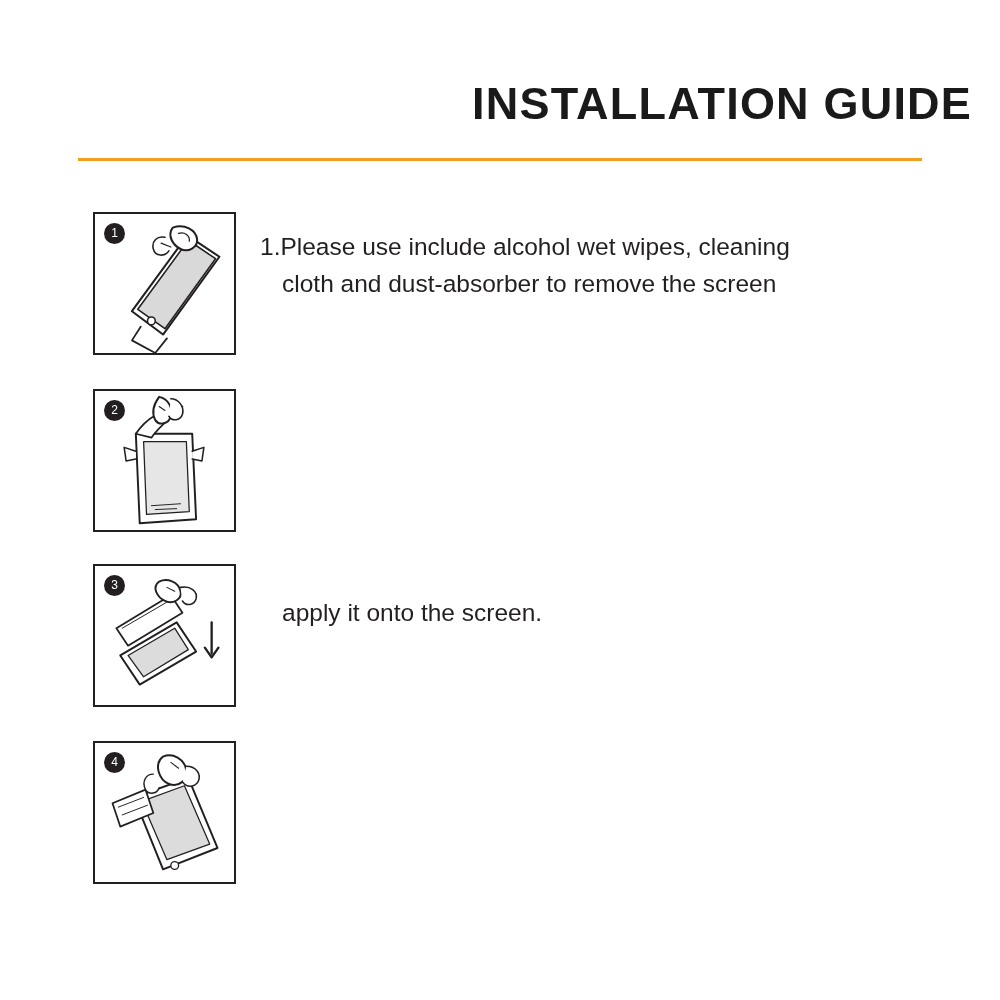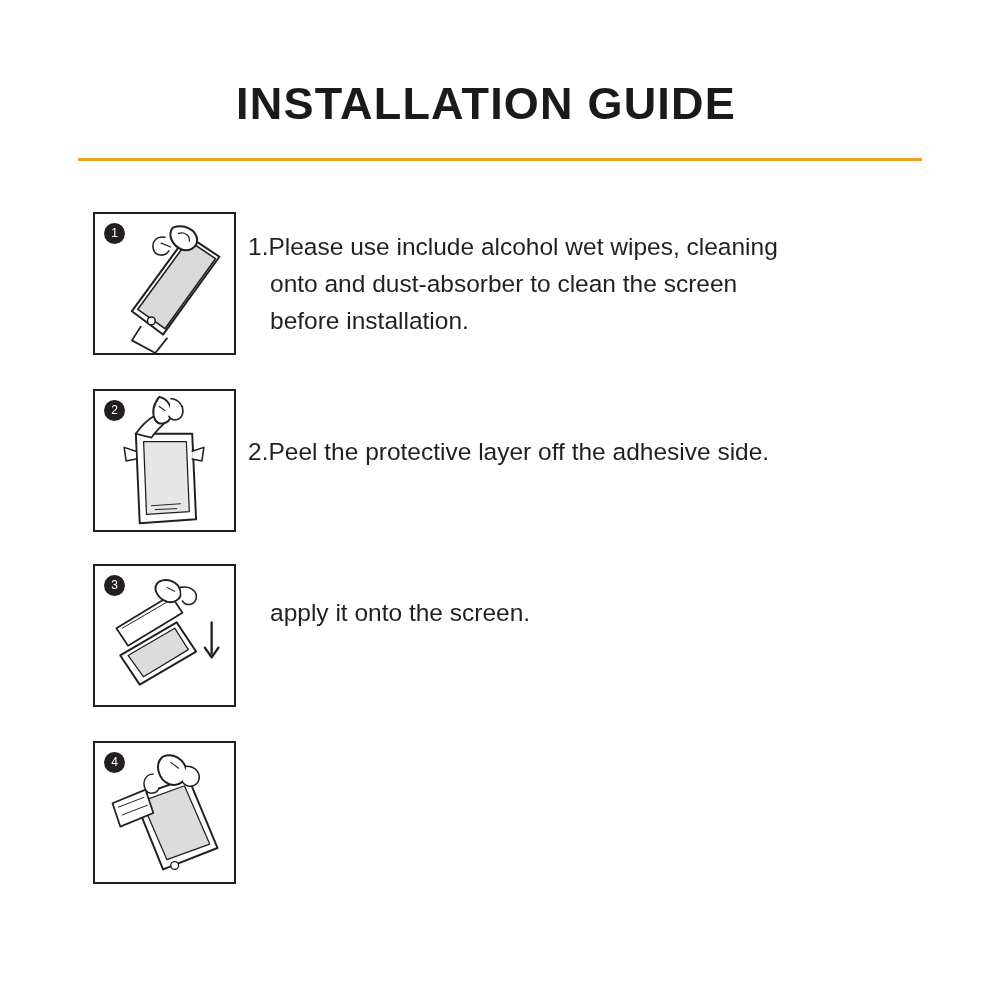--- a/index.html
+++ b/index.html
@@ -18,21 +18,21 @@
     position: relative;
     width: 1000px;
     height: 1000px;
     background: #ffffff;
   }
   .title {
     position: absolute;
     left: 0;
     top: 78px;
     width: 972px;
-    text-align: center;
+    text-align: right;
     font-size: 45px;
     font-weight: bold;
     letter-spacing: 1.2px;
     color: #1a1a1a;
   }
   .title-rule {
     position: absolute;
     left: 78px;
     top: 158px;
     width: 844px;
@@ -75,21 +75,21 @@
     border-radius: 50%;
     background: #231f20;
     color: #ffffff;
     font-size: 12px;
     line-height: 21px;
     text-align: center;
     font-family: "Liberation Sans", sans-serif;
   }
   .step-text {
     flex: 1 1 auto;
-    padding-left: 12px;
+    padding-left: 24px;
     padding-right: 70px;
     font-size: 24.5px;
     line-height: 37px;
     color: #231f20;
   }
   .step-1 { margin-top: 12px; }
   .step-1 .step-text { padding-top: 16px; }
   .step-2 { margin-top: 34px; }
   .step-2 .step-text { padding-top: 44px; }
   .step-3 { margin-top: 32px; }
@@ -124,22 +124,21 @@
             <path d="M80 14 C92 10 104 16 105 26 C106 34 96 40 88 36 C80 32 74 22 80 14 Z" fill="#ffffff"></path>
             <path d="M86 20 C92 18 98 22 97 28" stroke-width="1.3"></path>
             <path d="M72 24 C64 22 58 28 60 36 C62 44 72 44 76 38" stroke-width="1.6" fill="#ffffff"></path>
             <path d="M68 30 L78 34" stroke-width="1.2"></path>
           </g>
         </svg>
         <div class="badge">1</div>
       </div>
       <div class="step-text">
         <span class="ln">1.Please use include alcohol wet wipes, cleaning</span>
-        <span class="ln indent">onto and dust-absorber to clean the screen</span>
-        <span class="ln indent">before installation.</span>
+        <span class="ln indent">cloth and dust-absorber to remove the screen</span>
       </div>
     </div>
 
     <div class="step step-2">
       <div class="step-illustration">
         <svg viewBox="0 0 143 143" xmlns="http://www.w3.org/2000/svg">
           <g fill="none" stroke="#231f20" stroke-width="2" stroke-linejoin="round" stroke-linecap="round">
 
             <path d="M42 44 L100 44 L104 132 L46 136 Z" fill="#ffffff"></path>
             <path d="M50 52 L94 52 L97 124 L53 127 Z" fill="#e6e6e6" stroke-width="1.3"></path>
@@ -151,23 +150,20 @@
 
             <path d="M42 44 C54 26 72 18 90 16 C78 28 66 36 58 48 Z" fill="#ffffff" stroke-width="1.8"></path>
 
             <path d="M66 6 C60 14 58 22 62 30 C66 36 76 34 78 26 C80 18 76 8 66 6 Z" fill="#ffffff"></path>
             <path d="M78 8 C86 8 92 16 90 24 C88 30 80 32 76 26" fill="#ffffff" stroke-width="1.6"></path>
             <path d="M66 16 L72 20" stroke-width="1.1"></path>
           </g>
         </svg>
         <div class="badge">2</div>
       </div>
-      <div class="step-text">
-        <span class="ln">2.Peel the protective layer off the adhesive side.</span>
-      </div>
     </div>
 
     <div class="step step-3">
       <div class="step-illustration">
         <svg viewBox="0 0 143 143" xmlns="http://www.w3.org/2000/svg">
           <g fill="none" stroke="#231f20" stroke-width="2" stroke-linejoin="round" stroke-linecap="round">
 
             <path d="M26 92 L84 58 L104 88 L46 122 Z" fill="#ffffff"></path>
             <path d="M34 92 L82 64 L96 86 L50 114 Z" fill="#dcdcdc" stroke-width="1.3"></path>
 

